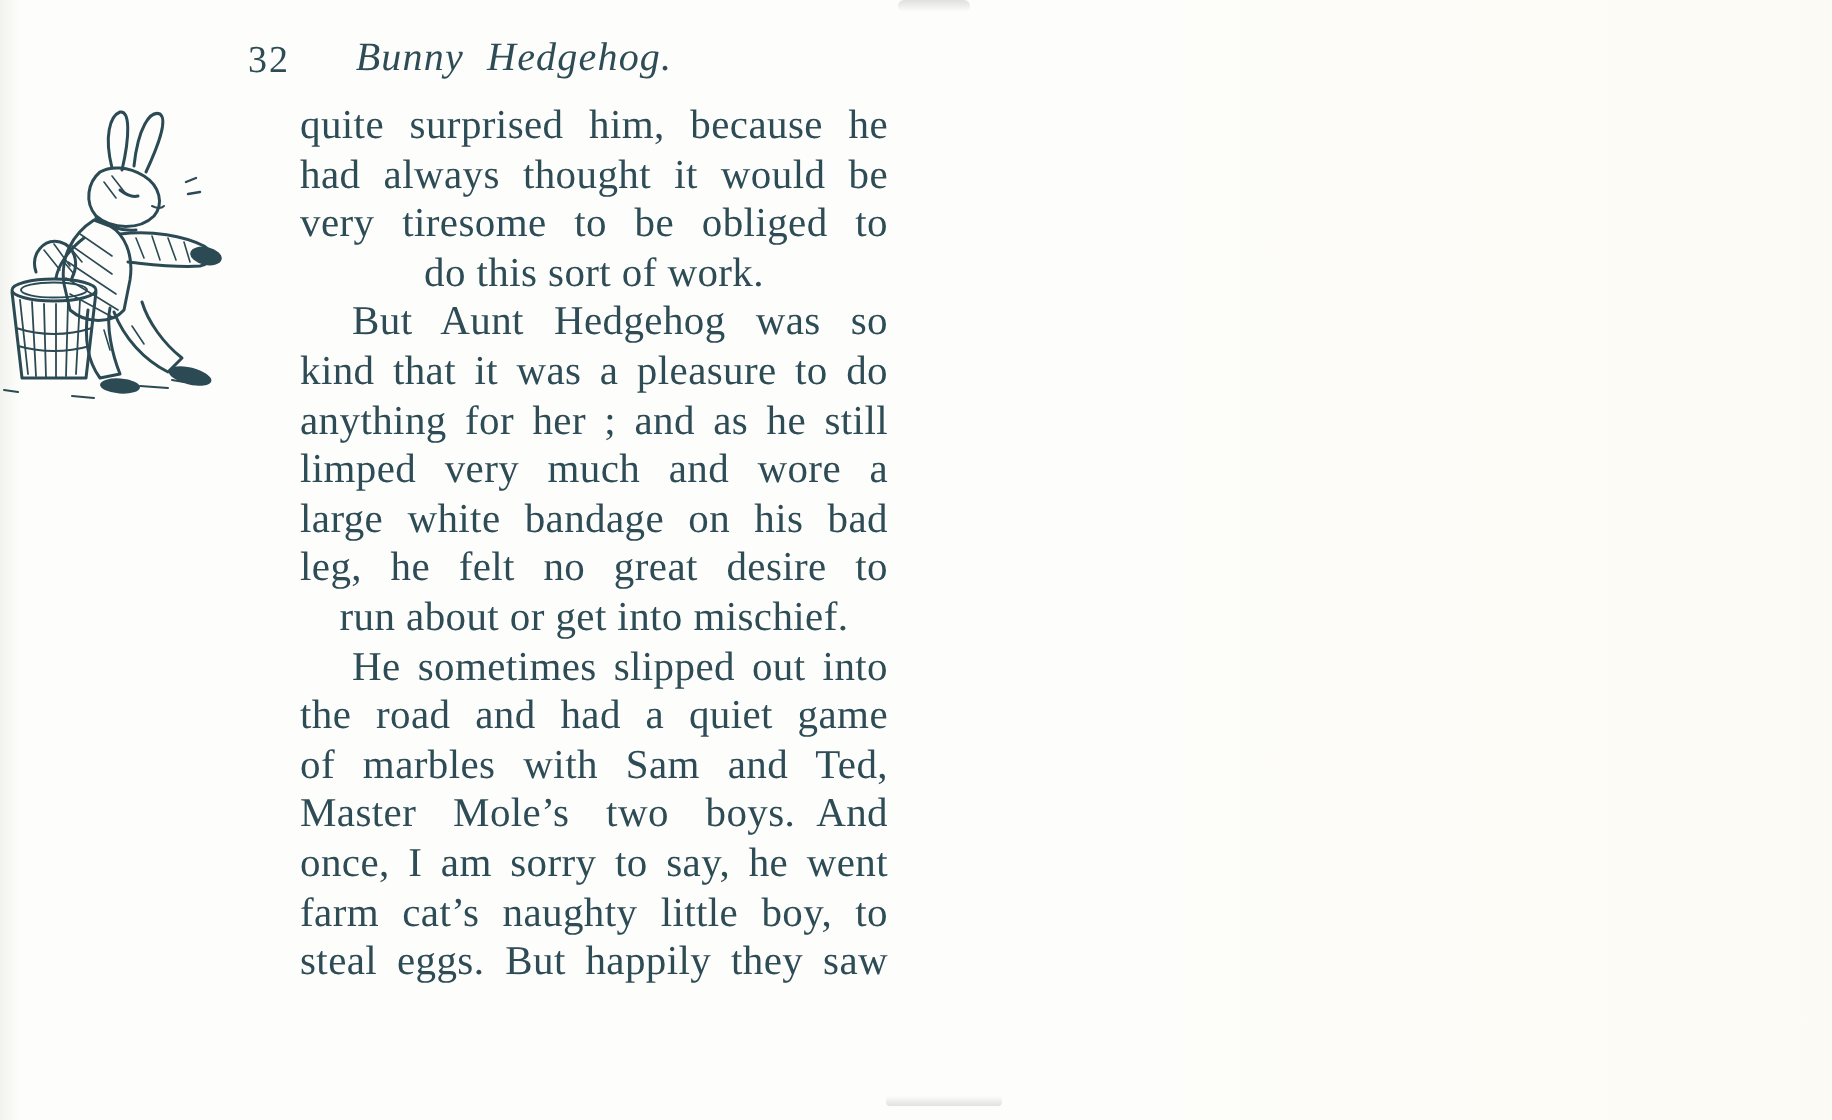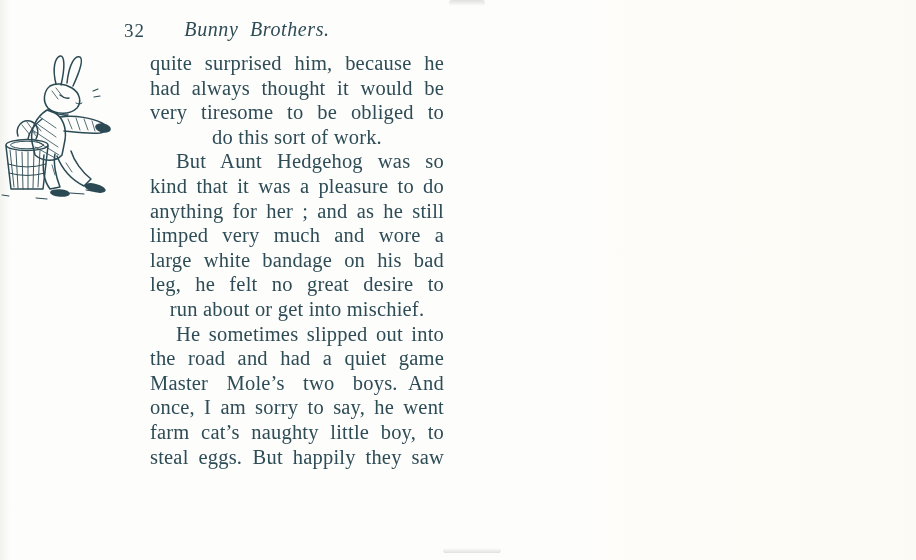--- a/index.html
+++ b/index.html
@@ -38,21 +38,21 @@
     background:linear-gradient(0deg,#dadada,rgba(255,255,255,0));opacity:.8;
   }
 </style>
 </head>
 <body>
 
 <div class="book">
 
   <div class="page left">
     <span class="pagenum l">32</span>
-    <div class="header-title l">Bunny Brothers.</div>
+    <div class="header-title l">Bunny Hedgehog.</div>
 
     <svg class="illus" viewBox="0 0 118 150">
       <g fill="none" stroke="#2b4a54" stroke-width="1.5" stroke-linecap="round" stroke-linejoin="round">
 
         <path d="M56,31 C52,15 55,5 60,3 C65,2 65,15 61,32"></path>
         <path d="M67,30 C69,11 75,2 80,4 C84,7 79,20 73,33"></path>
 
         <path d="M50,33 C44,38 42,48 48,55 C56,62 70,62 77,55 C82,49 80,40 72,35 C64,30 55,30 50,33 Z"></path>
         <path d="M60,42 q5,4 9,3"></path>
         <path d="M52,38 l6,8 M56,35 l7,9" stroke-width="0.8"></path>
@@ -99,20 +99,21 @@
         <div class="line end"><span>do this sort of work.</span></div>
         <div class="line just ind"><span>But Aunt Hedgehog was so</span></div>
         <div class="line just"><span>kind that it was a pleasure to do</span></div>
         <div class="line just"><span>anything for her ; and as he still</span></div>
         <div class="line just"><span>limped very much and wore a</span></div>
         <div class="line just"><span>large white bandage on his bad</span></div>
         <div class="line just"><span>leg, he felt no great desire to</span></div>
         <div class="line end"><span>run about or get into mischief.</span></div>
         <div class="line just ind"><span>He sometimes slipped out into</span></div>
         <div class="line just"><span>the road and had a quiet game</span></div>
+        <div class="line just"><span>of marbles with Sam and Ted,</span></div>
         <div class="line just"><span>Master Mole’s two boys. And</span></div>
         <div class="line just"><span>once, I am sorry to say, he went</span></div>
         <div class="line just"><span>farm cat’s naughty little boy, to</span></div>
         <div class="line just"><span>steal eggs. But happily they saw</span></div>
       </div>
   </div>
 
   <div class="page right">
     
     

